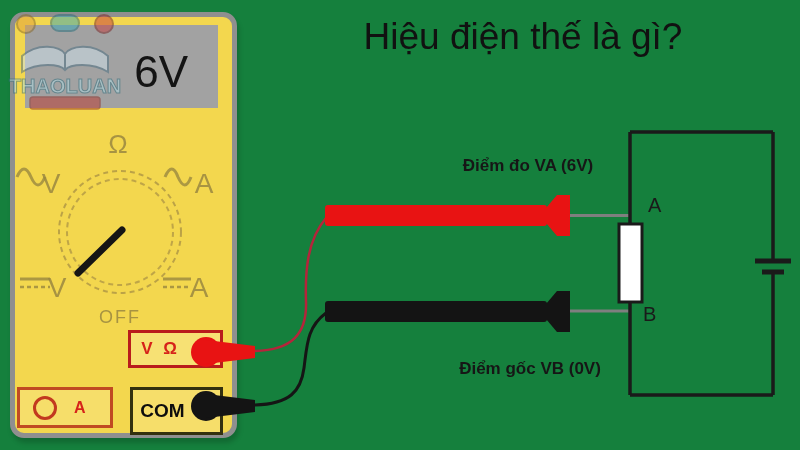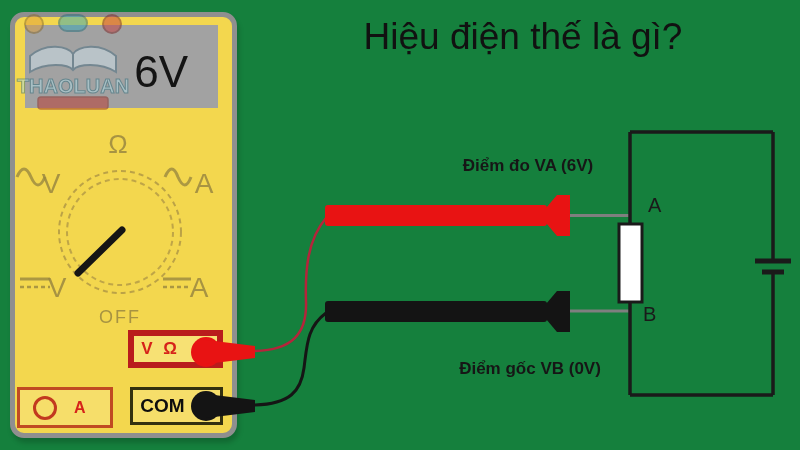--- a/index.html
+++ b/index.html
@@ -8,32 +8,32 @@
   
   .meter{position:absolute;left:10px;top:12px;width:227px;height:426px;box-sizing:border-box;
          background:#F3D74E;border:5px solid #8F8F8F;border-radius:14px;
          box-shadow:2px 5px 5px rgba(0,0,0,0.18);padding-left:12px;}
   .display{position:absolute;left:10px;top:8px;width:193px;height:83px;background:#A2A2A2;
            display:flex;align-items:flex-end;justify-content:flex-end;
            padding:0 30px 14px 0;box-sizing:border-box;}
   .display span{font-size:44px;color:#141414;line-height:1;}
   .dial-svg{position:absolute;left:0px;top:100px;}
   .port{position:absolute;box-sizing:border-box;display:flex;align-items:center;}
-  .vport{left:113px;top:313px;width:95px;height:38px;border:6px solid #b91c1c;
+  .vport{left:113px;top:313px;width:95px;height:38px;border:3px solid #b91c1c;
          background:rgba(255,244,190,0.35);justify-content:center;padding-right:30px;}
   .vport span{color:#D6231A;font-weight:700;font-size:17px;letter-spacing:3px;}
-  .comport{left:115px;top:370px;width:93px;height:38px;border:3px solid #33300F;
+  .comport{left:115px;top:370px;width:93px;height:48px;border:3px solid #33300F;
            background:rgba(255,244,190,0.25);justify-content:center;padding-right:28px;}
   .comport span{color:#0d0d0d;font-weight:700;font-size:19px;}
   .aport{left:2px;top:370px;width:96px;height:41px;border:3px solid #C04A22;
          background:rgba(255,244,190,0.25);padding-left:13px;gap:17px;}
   .acircle{width:24px;height:24px;border:3px solid #C2391F;border-radius:50%;box-sizing:border-box;}
   .aport .atext{color:#D6231A;font-weight:700;font-size:16px;}
   
-  .logo{position:absolute;left:16px;top:10px;width:115px;height:100px;opacity:0.52;}
+  .logo{position:absolute;left:8px;top:10px;width:115px;height:100px;opacity:0.52;}
   
   .overlay{position:absolute;left:0;top:0;}
   
   .title{position:absolute;left:333px;top:16px;width:380px;text-align:center;
          font-size:37px;color:#111;line-height:1.15;}
   .lbl{position:absolute;width:220px;text-align:center;font-size:17px;font-weight:700;color:#161616;}
   .lbl-va{left:418px;top:156px;}
   .lbl-vb{left:420px;top:343px;margin-top:16px;}
 </style>
 </head>

